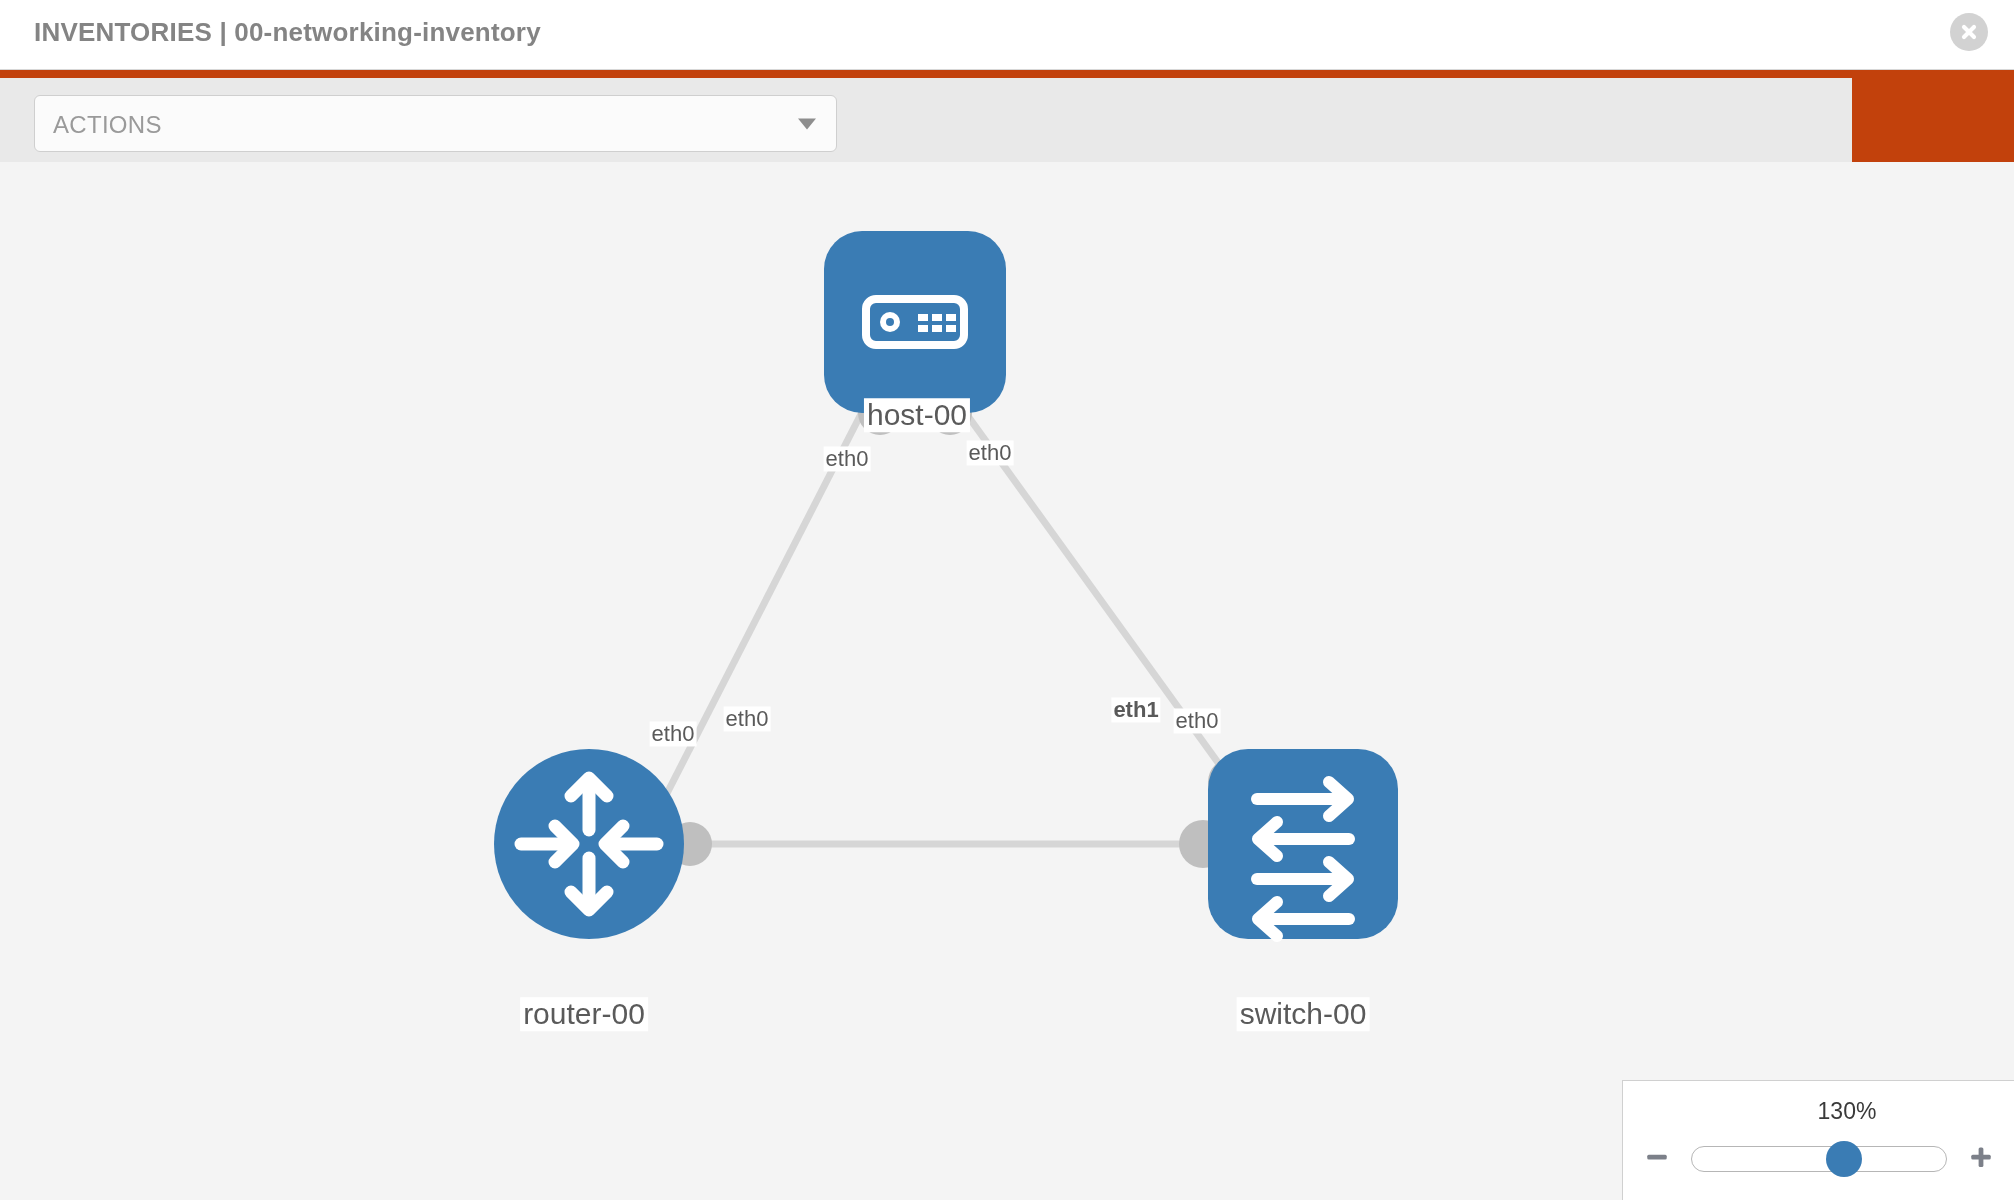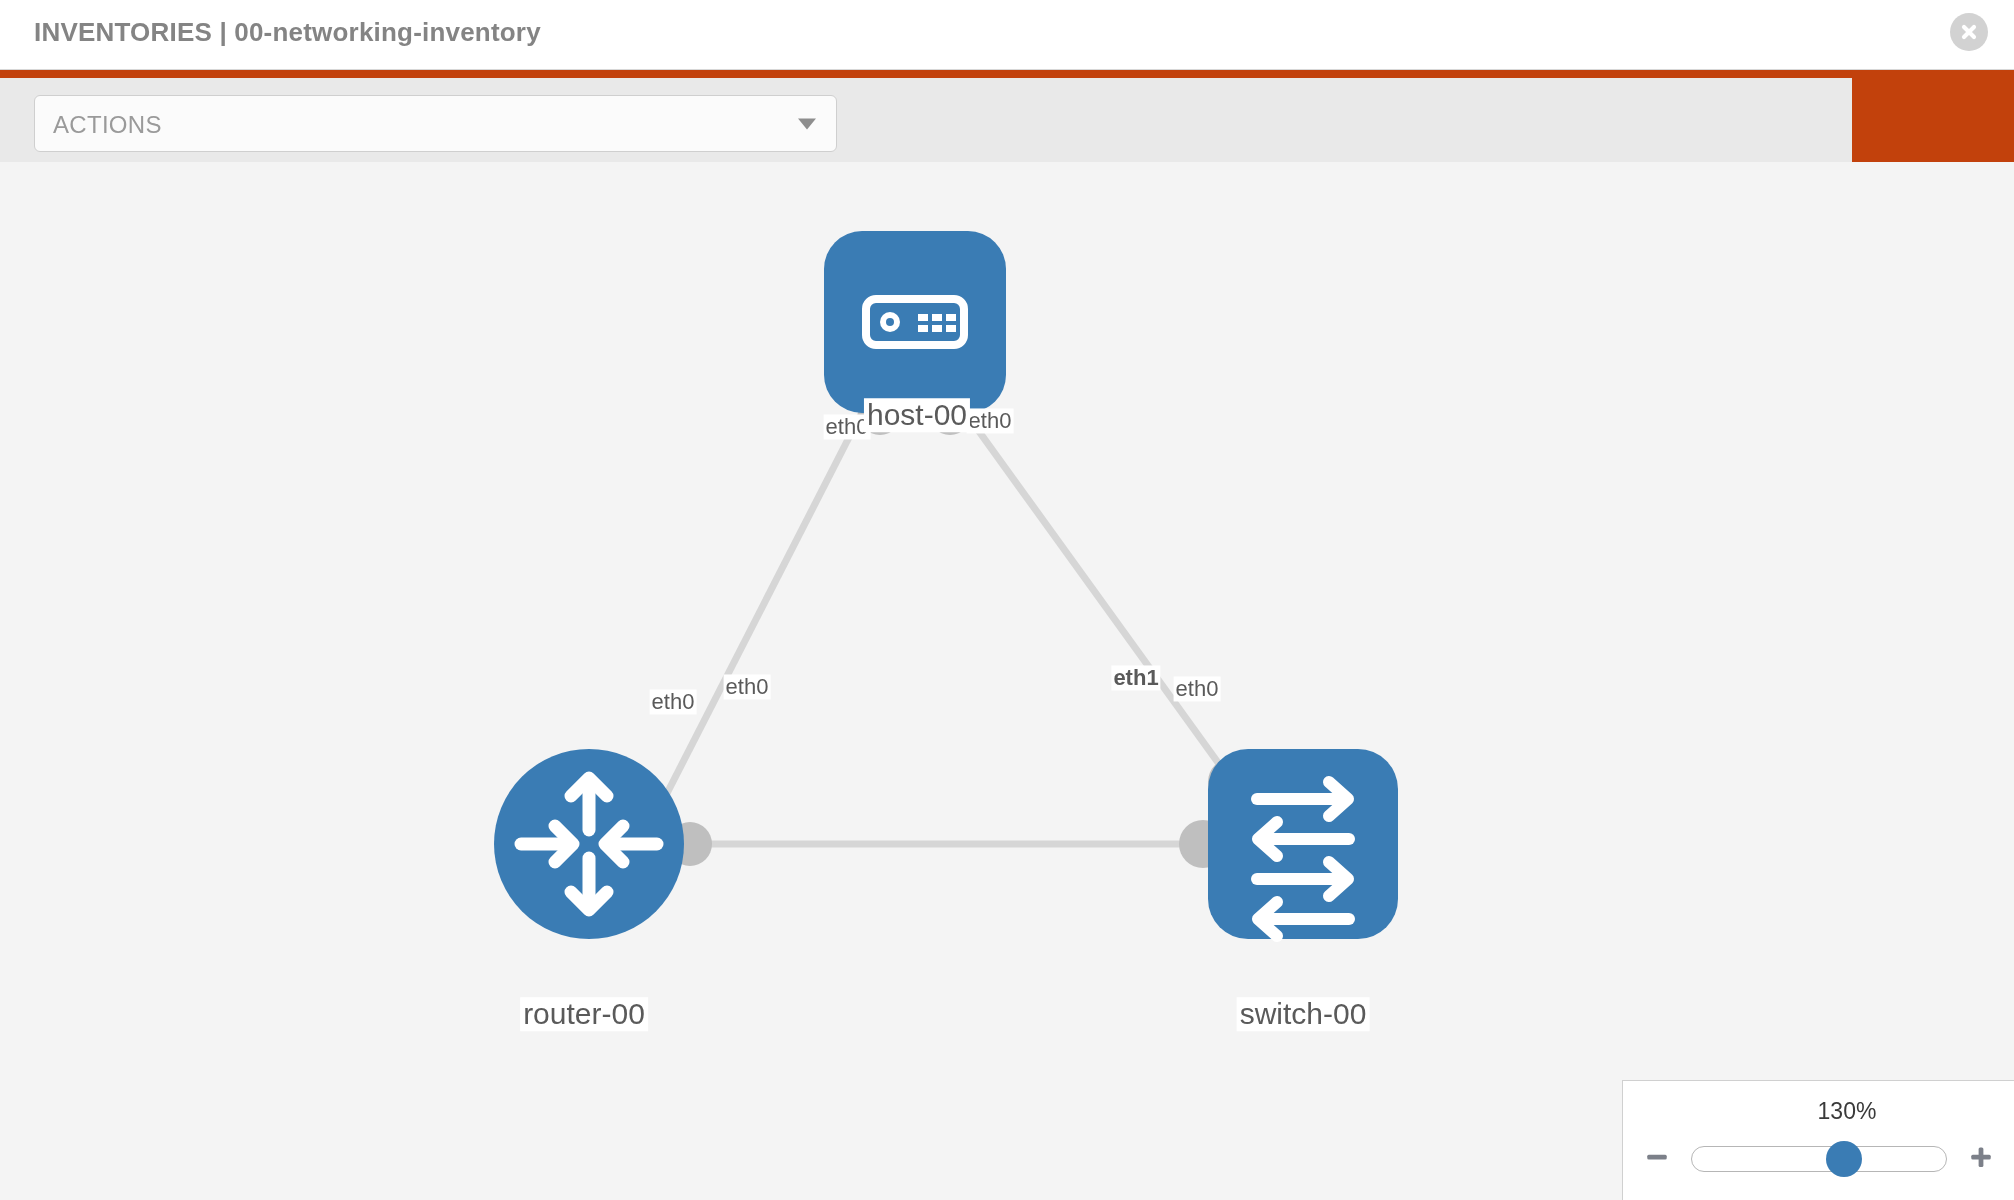--- a/index.html
+++ b/index.html
@@ -127,21 +127,21 @@
   
   .lbl {
     position: absolute;
     background: #ffffff;
     color: #5a5a5a;
     white-space: nowrap;
     line-height: 1.05;
     transform: translate(-50%, -50%);
     pointer-events: none;
   }
-  .lbl.port { font-size: 22px; padding: 1px 2px; }
+  .lbl.port { font-size: 22px; padding: 1px 2px; margin-top: 32px; }
   .lbl.node { font-size: 30px; padding: 1px 3px; }
 
   
   .zoom-panel {
     position: absolute;
     left: 1622px; top: 1080px;
     width: 449px; height: 120px;
     background: #ffffff;
     border-top: 1px solid #d0d0d0;
     border-left: 1px solid #d0d0d0;

